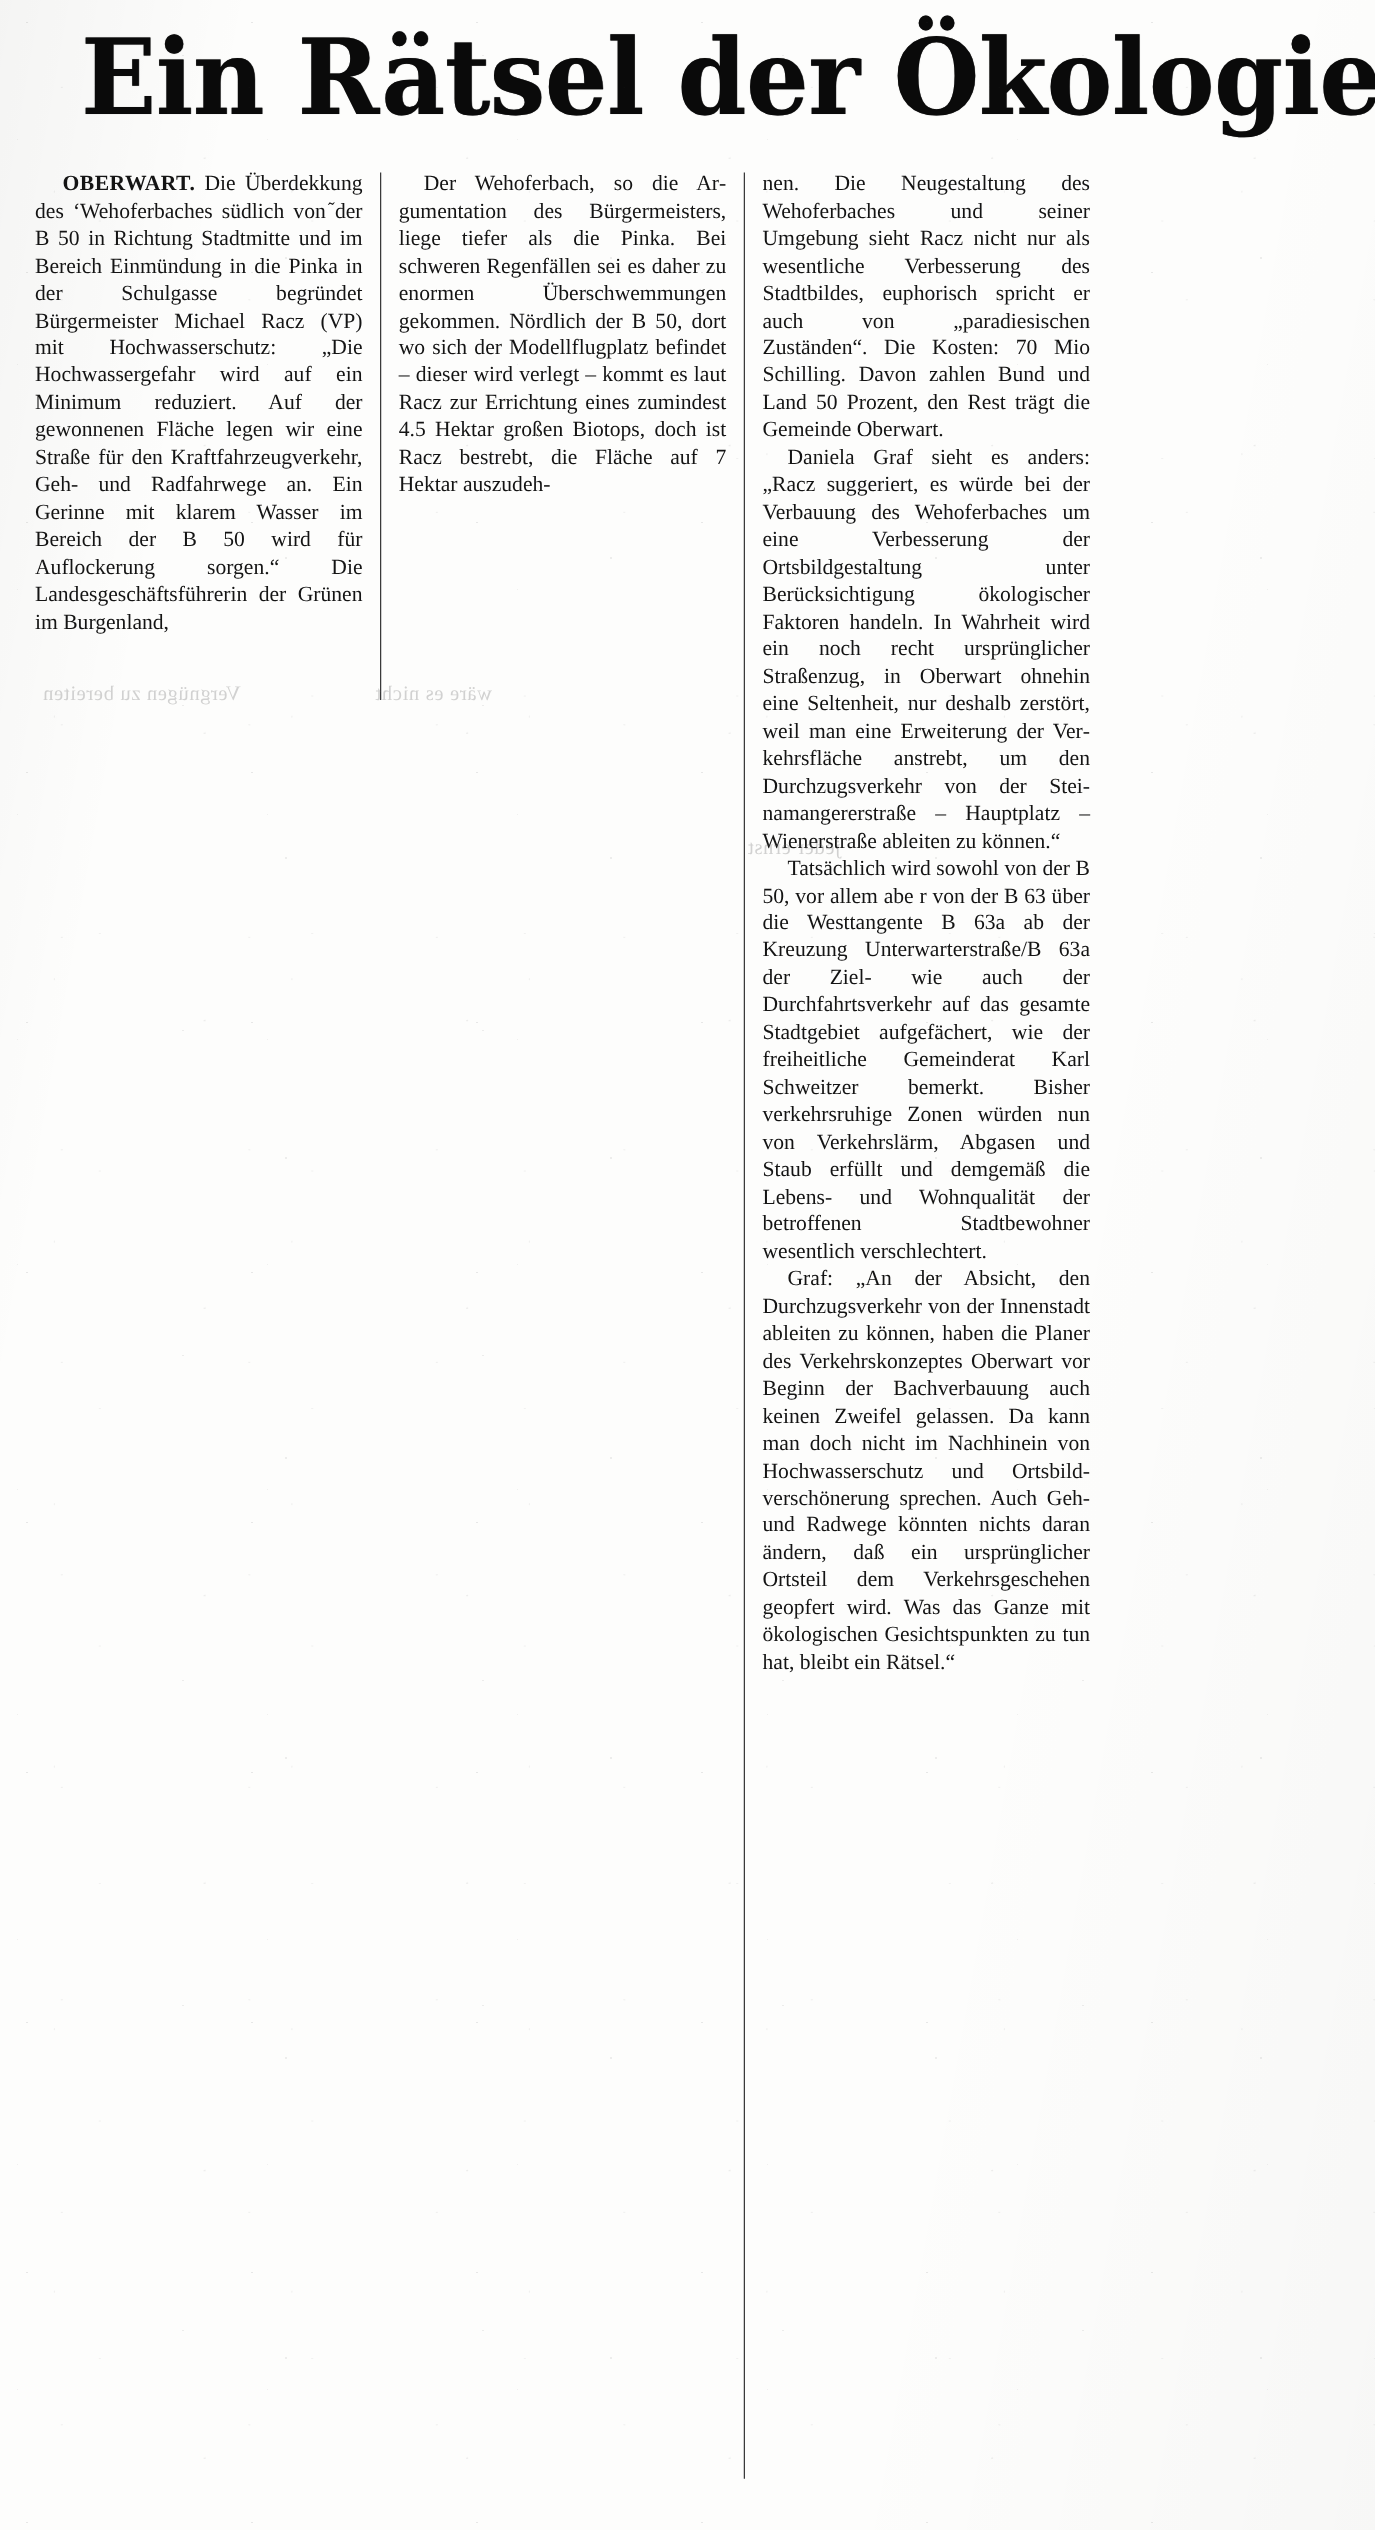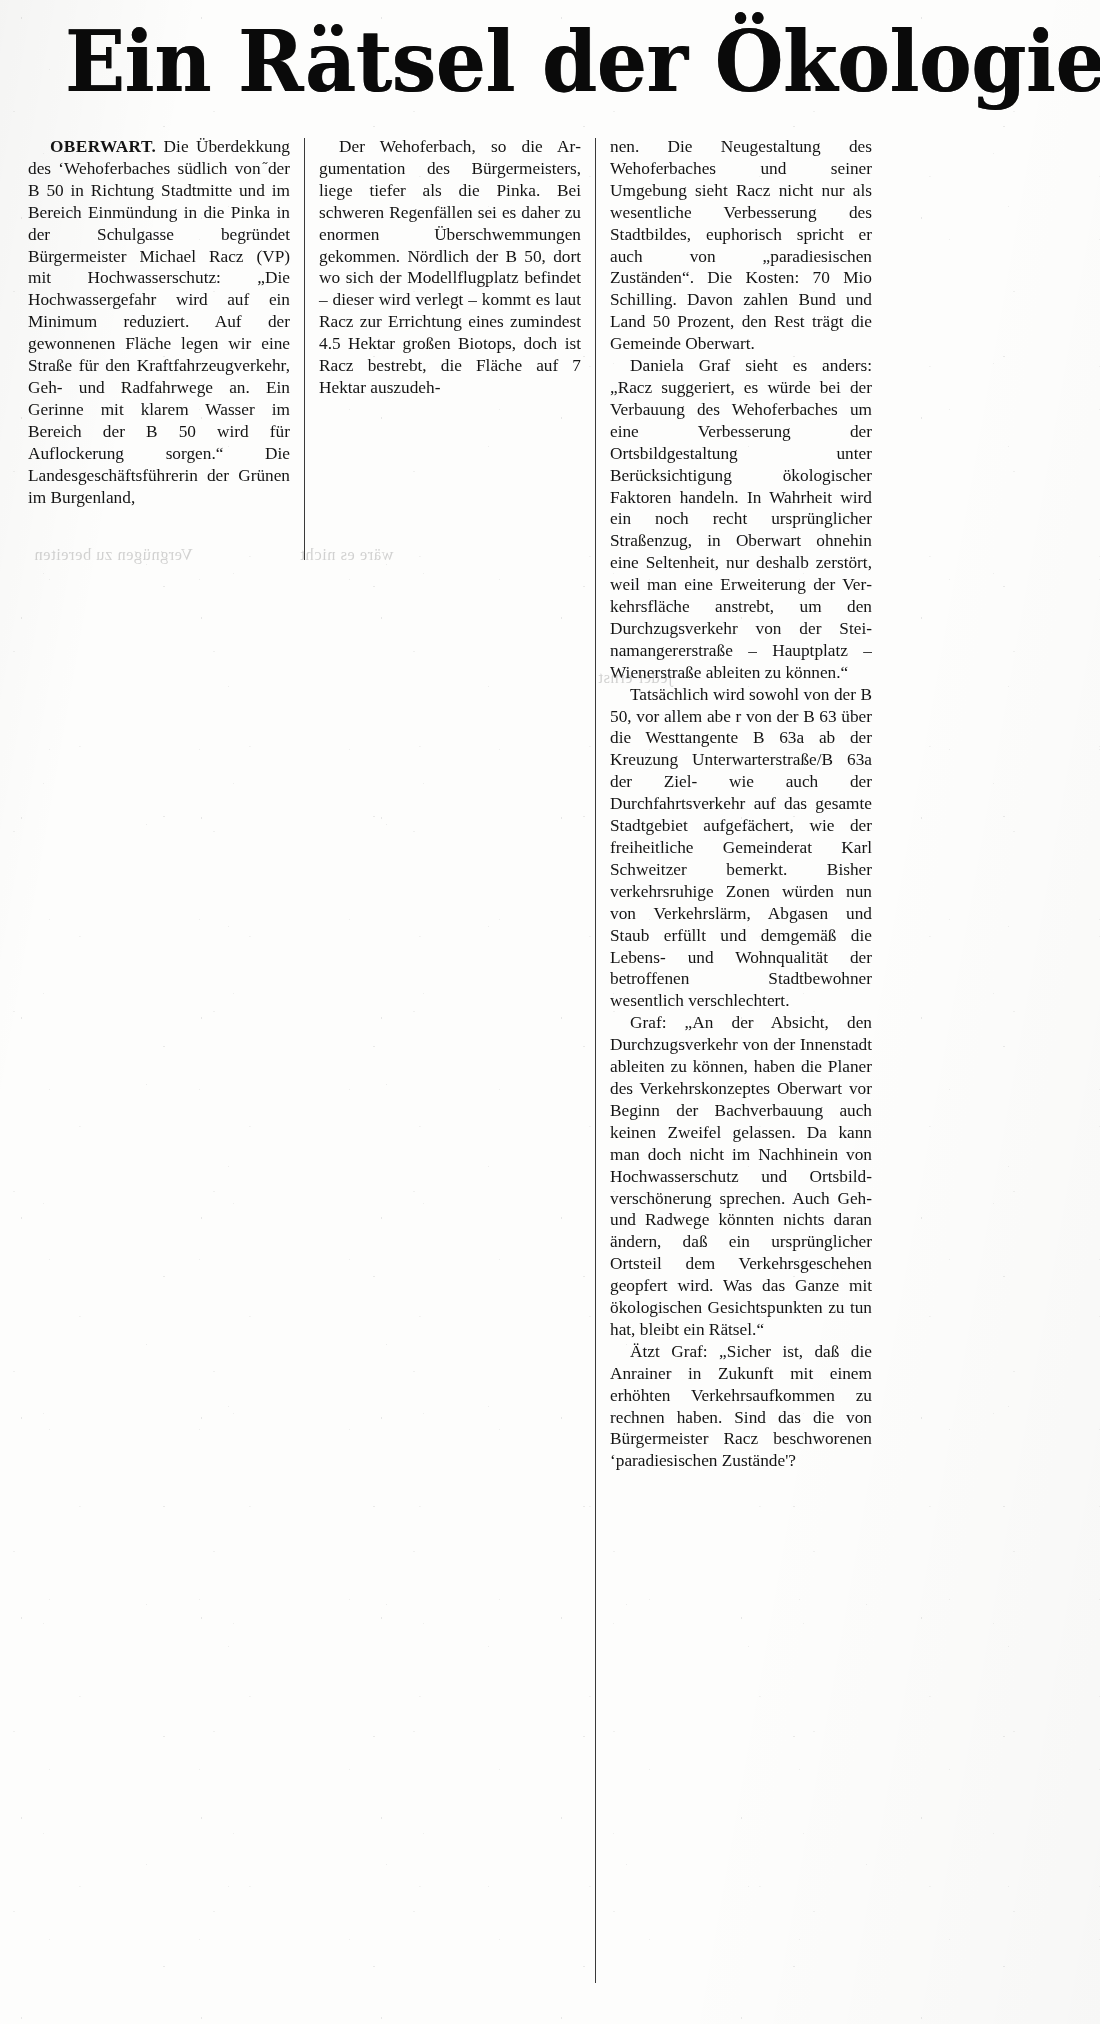--- a/index.html
+++ b/index.html
@@ -170,21 +170,20 @@
 
     <div class="col-gap">
       <div class="rule" id="rule-2"></div>
     </div>
 
     <div class="column">
       <p class="cont">nen. Die Neugestaltung des Wehoferbaches und seiner Umgebung sieht Racz nicht nur als wesentliche Verbesserung des Stadtbildes, euphorisch spricht er auch von „paradiesi­schen Zuständen“. Die Kosten: 70 Mio Schilling. Davon zahlen Bund und Land 50 Prozent, den Rest trägt die Gemeinde Ober­wart.</p>
       <p>Daniela Graf sieht es anders: „Racz suggeriert, es würde bei der Verbauung des Wehoferba­ches um eine Verbesserung der Ortsbildgestaltung unter Berücksichtigung ökologischer Faktoren handeln. In Wahr­heit wird ein noch recht ur­sprünglicher Straßenzug, in Oberwart ohnehin eine Selten­heit, nur deshalb zerstört, weil man eine Erweiterung der Ver­kehrsfläche anstrebt, um den Durchzugsverkehr von der Stei­namangererstraße – Hauptplatz – Wienerstraße ableiten zu kön­nen.“</p>
       <p>Tatsächlich wird sowohl von der B 50, vor allem abe r von der B 63 über die Westtangente B 63a ab der Kreuzung Unter­warterstraße/B 63a der Ziel- wie auch der Durchfahrtsverkehr auf das gesamte Stadtgebiet aufgefä­chert, wie der freiheitliche Ge­meinderat Karl Schweitzer be­merkt. Bisher verkehrsruhige Zo­nen würden nun von Verkehrs­lärm, Abgasen und Staub erfüllt und demgemäß die Lebens- und Wohnqualität der betroffenen Stadtbewohner wesentlich ver­schlechtert.</p>
       <p>Graf: „An der Absicht, den Durchzugsverkehr von der In­nenstadt ableiten zu können, ha­ben die Planer des Verkehrskon­zeptes Oberwart vor Beginn der Bachverbauung auch keinen Zweifel gelassen. Da kann man doch nicht im Nachhinein von Hochwasserschutz und Ortsbild­verschönerung sprechen. Auch Geh- und Radwege könnten nichts daran ändern, daß ein ur­sprünglicher Ortsteil dem Ver­kehrsgeschehen geopfert wird. Was das Ganze mit ökologischen Gesichtspunkten zu tun hat, bleibt ein Rätsel.“</p>
-      <p>Ätzt Graf: „Sicher ist, daß die Anrainer in Zukunft mit einem erhöhten Verkehrsaufkommen zu rechnen haben. Sind das die von Bürgermeister Racz beschwore­nen ʻparadiesischen Zustände'?</p>
     </div>
 
   </div>
 
   <div class="ghost" id="ghost-1">Vergnügen zu bereiten</div>
   <div class="ghost" id="ghost-2">wäre es nicht</div>
   <div class="ghost" id="ghost-3">jeder ernst</div>
 
   <div id="paper-noise"></div>
 </div>

